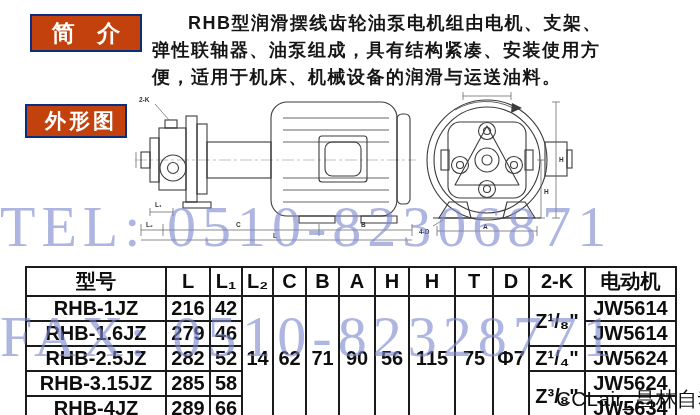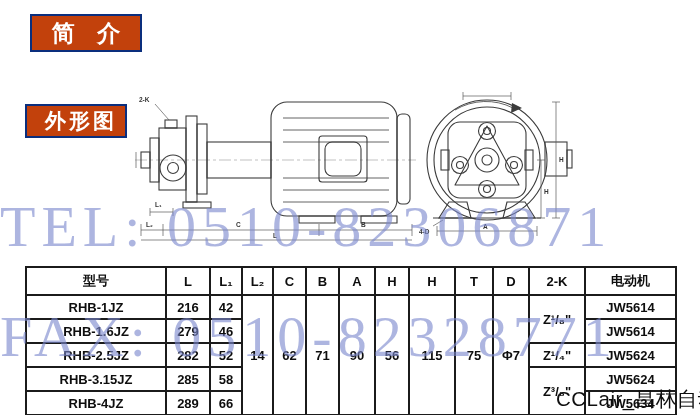--- a/index.html
+++ b/index.html
@@ -39,39 +39,44 @@
   #wm-tel { left:0px; top:193px; font-size:58px; letter-spacing:6px; }
   #wm-fax { left:0px; top:303px; font-size:58px; letter-spacing:6px; }
   
   #spec-table {
     position:absolute; left:25px; top:266px; z-index:2;
     width:650px; border-collapse:collapse; table-layout:fixed;
     background:transparent; border:2.5px solid #1b1b1b;
   }
   #spec-table th, #spec-table td {
     border:2px solid #1b1b1b; text-align:center; vertical-align:middle;
-    color:#0e0e0e; font-weight:bold; font-size:13px; padding:0; overflow:hidden;
+    color:#0e0e0e; font-weight:bold; font-size:20px; padding:0; overflow:hidden;
   }
   #spec-table th { height:26px; }
   #spec-table td { height:22px; }
   td.kcell { font-size:15px; }
   td.faint { color:rgba(100,100,100,0.30); }
   
   #brand {
     position:absolute; left:556px; top:385px; z-index:6;
     color:#0f0f0f; font-size:20.5px; font-weight:500; letter-spacing:0.5px; white-space:nowrap;
   }
 </style>
 </head>
 <body>
 
 <div class="page">
 
   <div class="sec-label" id="lbl-intro">简 介</div>
 
+  <div class="intro">
+    <div class="intro-line indent">RHB型润滑摆线齿轮油泵电机组由电机、支架、</div>
+    <div class="intro-line">弹性联轴器、油泵组成，具有结构紧凑、安装使用方</div>
+    <div class="intro-line">便，适用于机床、机械设备的润滑与运送油料。</div>
+  </div>
 
   <div class="sec-label" id="lbl-outline">外形图</div>
 
   <svg id="side-view" width="285" height="152" viewBox="0 0 285 152">
     <line class="cl" x1="2" y1="70" x2="283" y2="70"></line>
     <g class="part">
       <rect x="8" y="62" width="9" height="16"></rect>
       <rect x="17" y="48" width="9" height="44"></rect>
       <rect x="26" y="38" width="27" height="62"></rect>
       <circle cx="40" cy="78" r="13"></circle>

